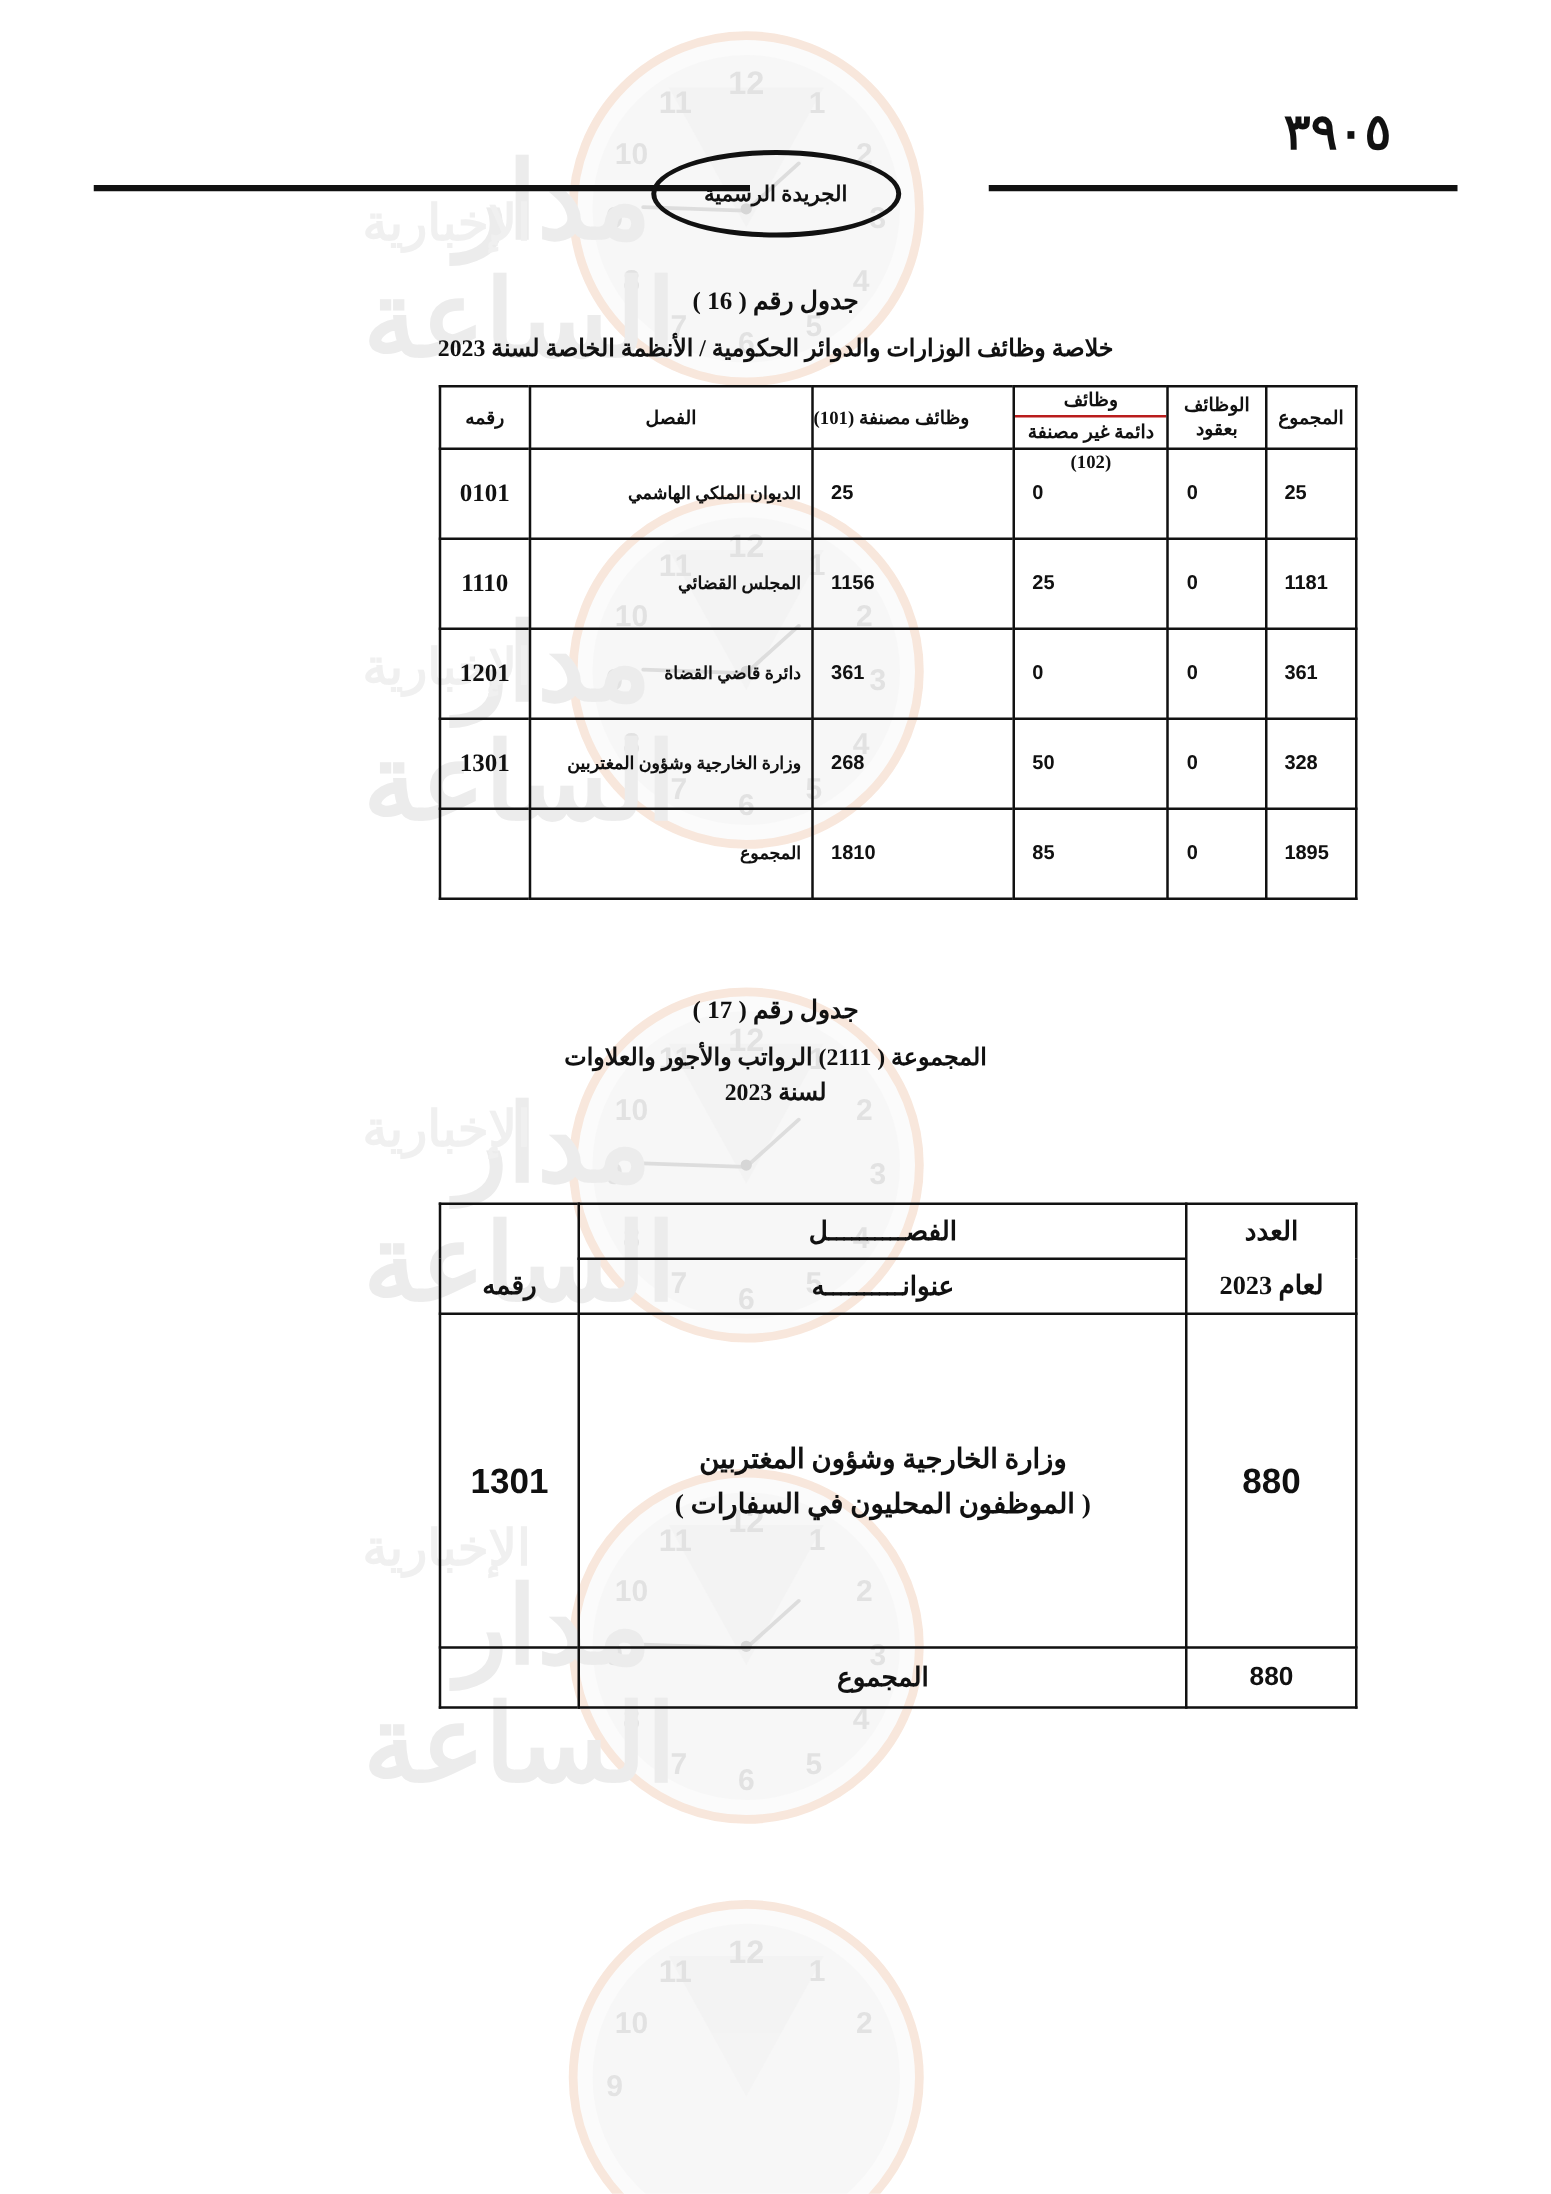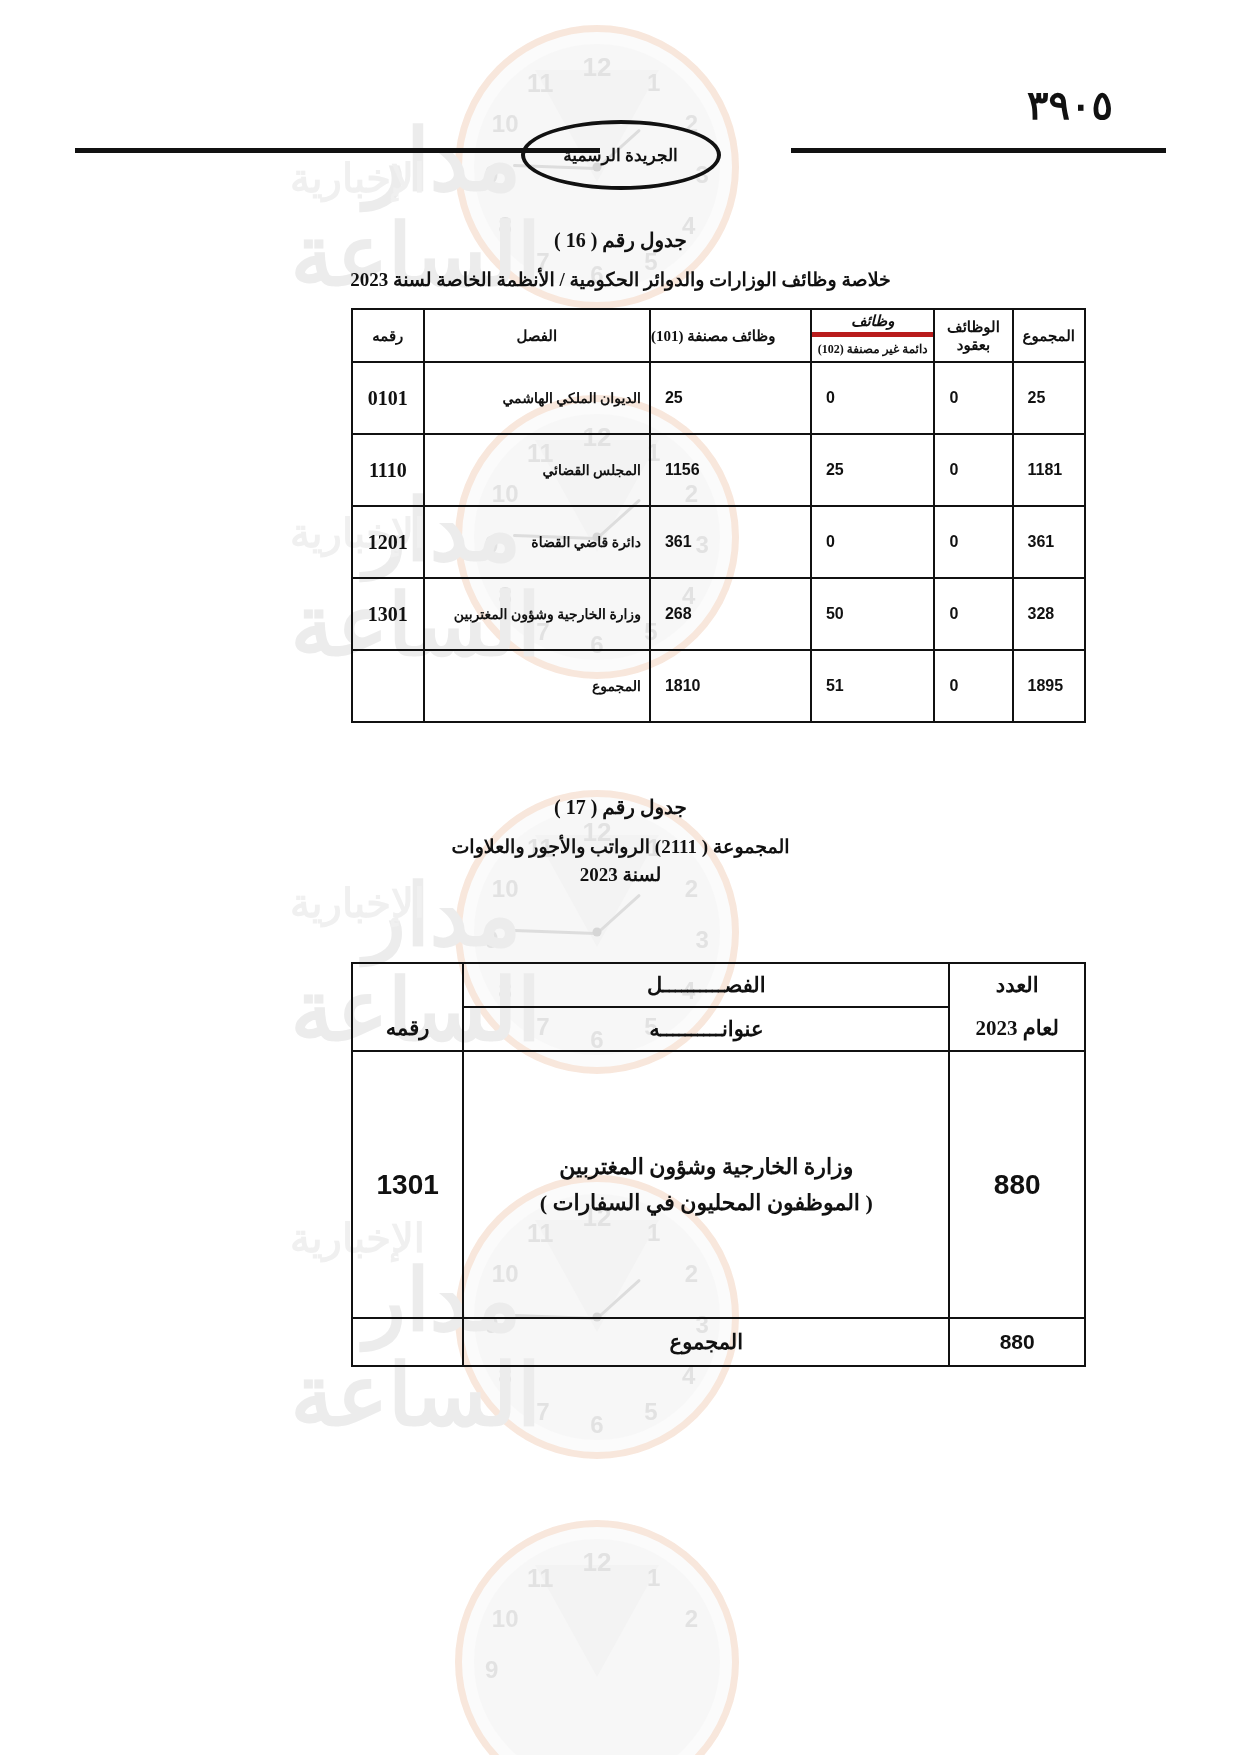--- a/index.html
+++ b/index.html
@@ -189,27 +189,27 @@
   #table-16 .h-num   { width: 72px;  text-align: center; }
   #table-16 .h-chap  { width: 237px; text-align: center; }
   #table-16 .h-c101  { width: 168px; text-align: left; }
   #table-16 .h-c102  { width: 128px; text-align: center; }
   #table-16 .h-contr { width: 78px;  text-align: center; }
   #table-16 .h-total { width: 72px;  text-align: center; }
 
   #table-16 thead td, #table-16 thead th { height: 48px; vertical-align: middle; }
   #table-16 .stack { padding: 0; }
   #table-16 .stack .top {
-    border-bottom: 5px solid #b91c1c;
+    border-bottom: 2px solid #b91c1c;
     height: 22px; line-height: 22px;
-    text-align: center; font-size: 15px; font-style: italic;
+    text-align: center; font-size: 15px;
   }
   #table-16 .stack .bot {
     height: 24px; line-height: 24px;
-    text-align: center; font-size: 12px;
+    text-align: center; font-size: 15px;
   }
   #table-16 tbody td { height: 70px; vertical-align: middle; }
   #table-16 .c-chapter { text-align: right; font-size: 14px; padding: 0 8px; }
   #table-16 .c-code    { text-align: center; font-size: 20px; }
   #table-16 .c-val     { text-align: left; padding-left: 14px; font-size: 16px;
                          font-family: "Liberation Sans", sans-serif; }
 
   
   #table-17 {
     top: 962px;
@@ -404,21 +404,21 @@
         <td class="c-val">328</td>
         <td class="c-val">0</td>
         <td class="c-val">50</td>
         <td class="c-val">268</td>
         <td class="c-chapter">وزارة الخارجية وشؤون المغتربين</td>
         <td class="c-code">1301</td>
       </tr>
       <tr>
         <td class="c-val">1895</td>
         <td class="c-val">0</td>
-        <td class="c-val">51</td>
+        <td class="c-val">85</td>
         <td class="c-val">1810</td>
         <td class="c-chapter">المجموع</td>
         <td class="c-code"></td>
       </tr>
     </tbody>
   </table>
 
   <div id="table17-title" class="tbl-title">جدول رقم ( 17 )</div>
   <div id="table17-subtitle" class="tbl-subtitle">
     <div>المجموعة ( 2111) الرواتب والأجور والعلاوات</div>

